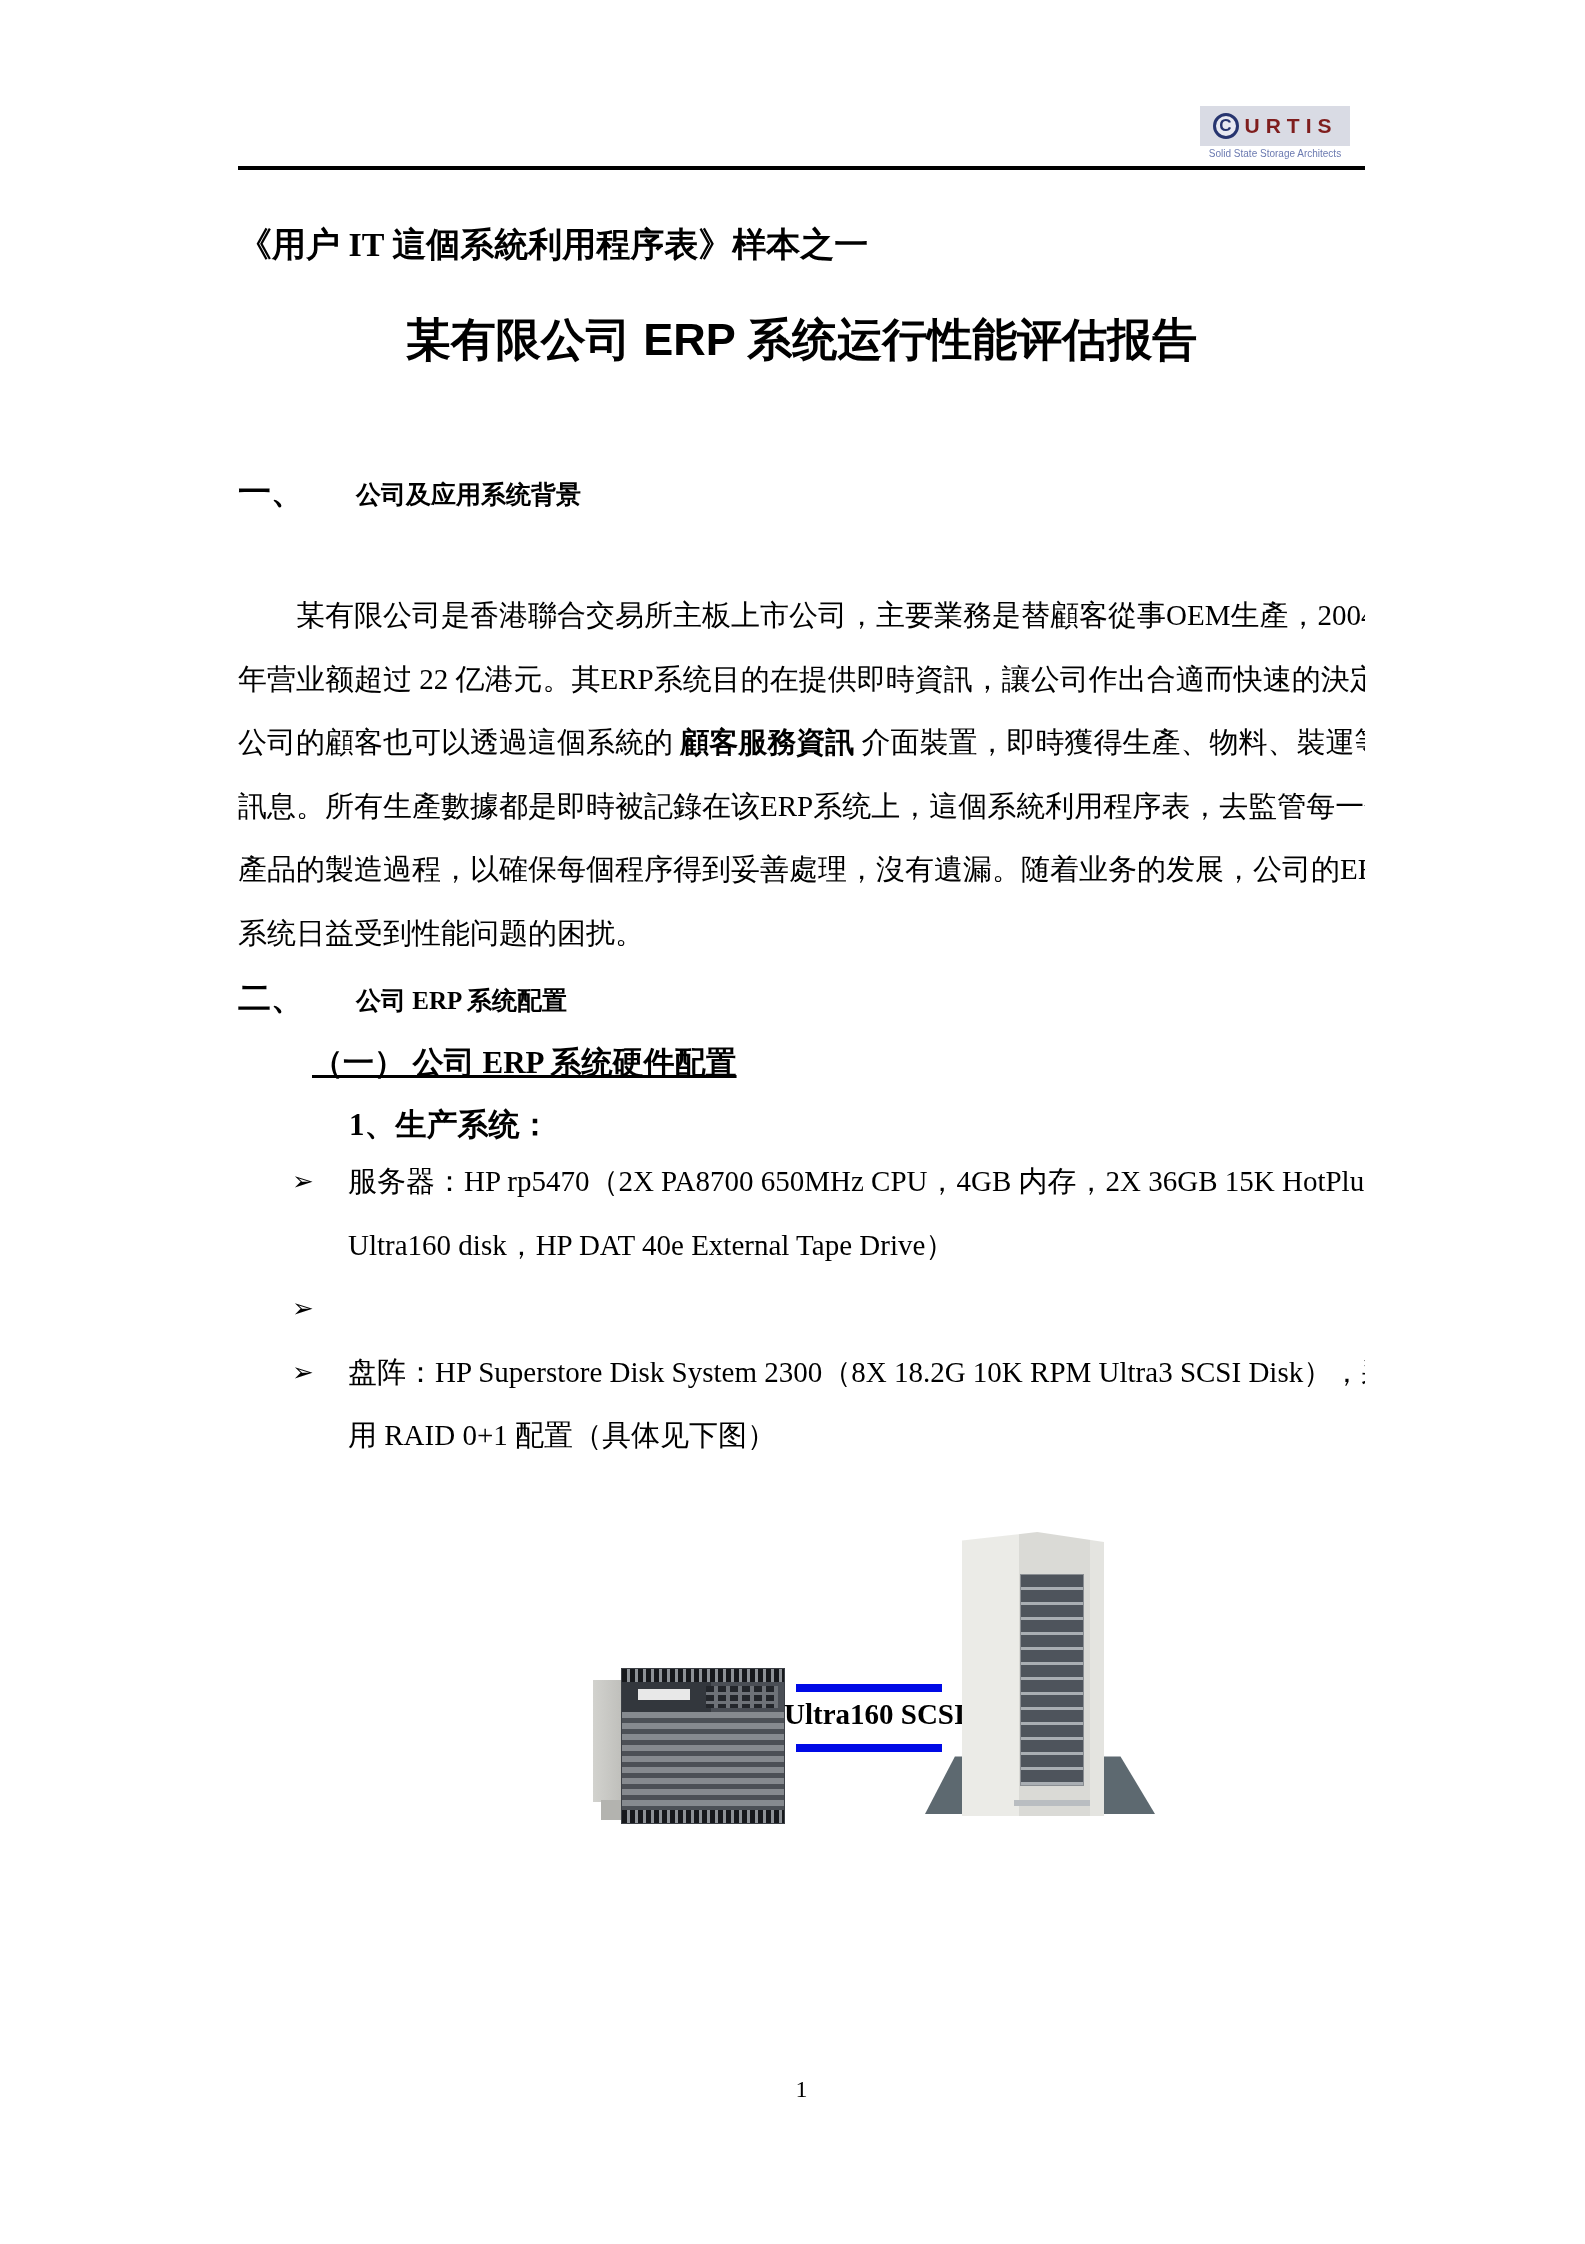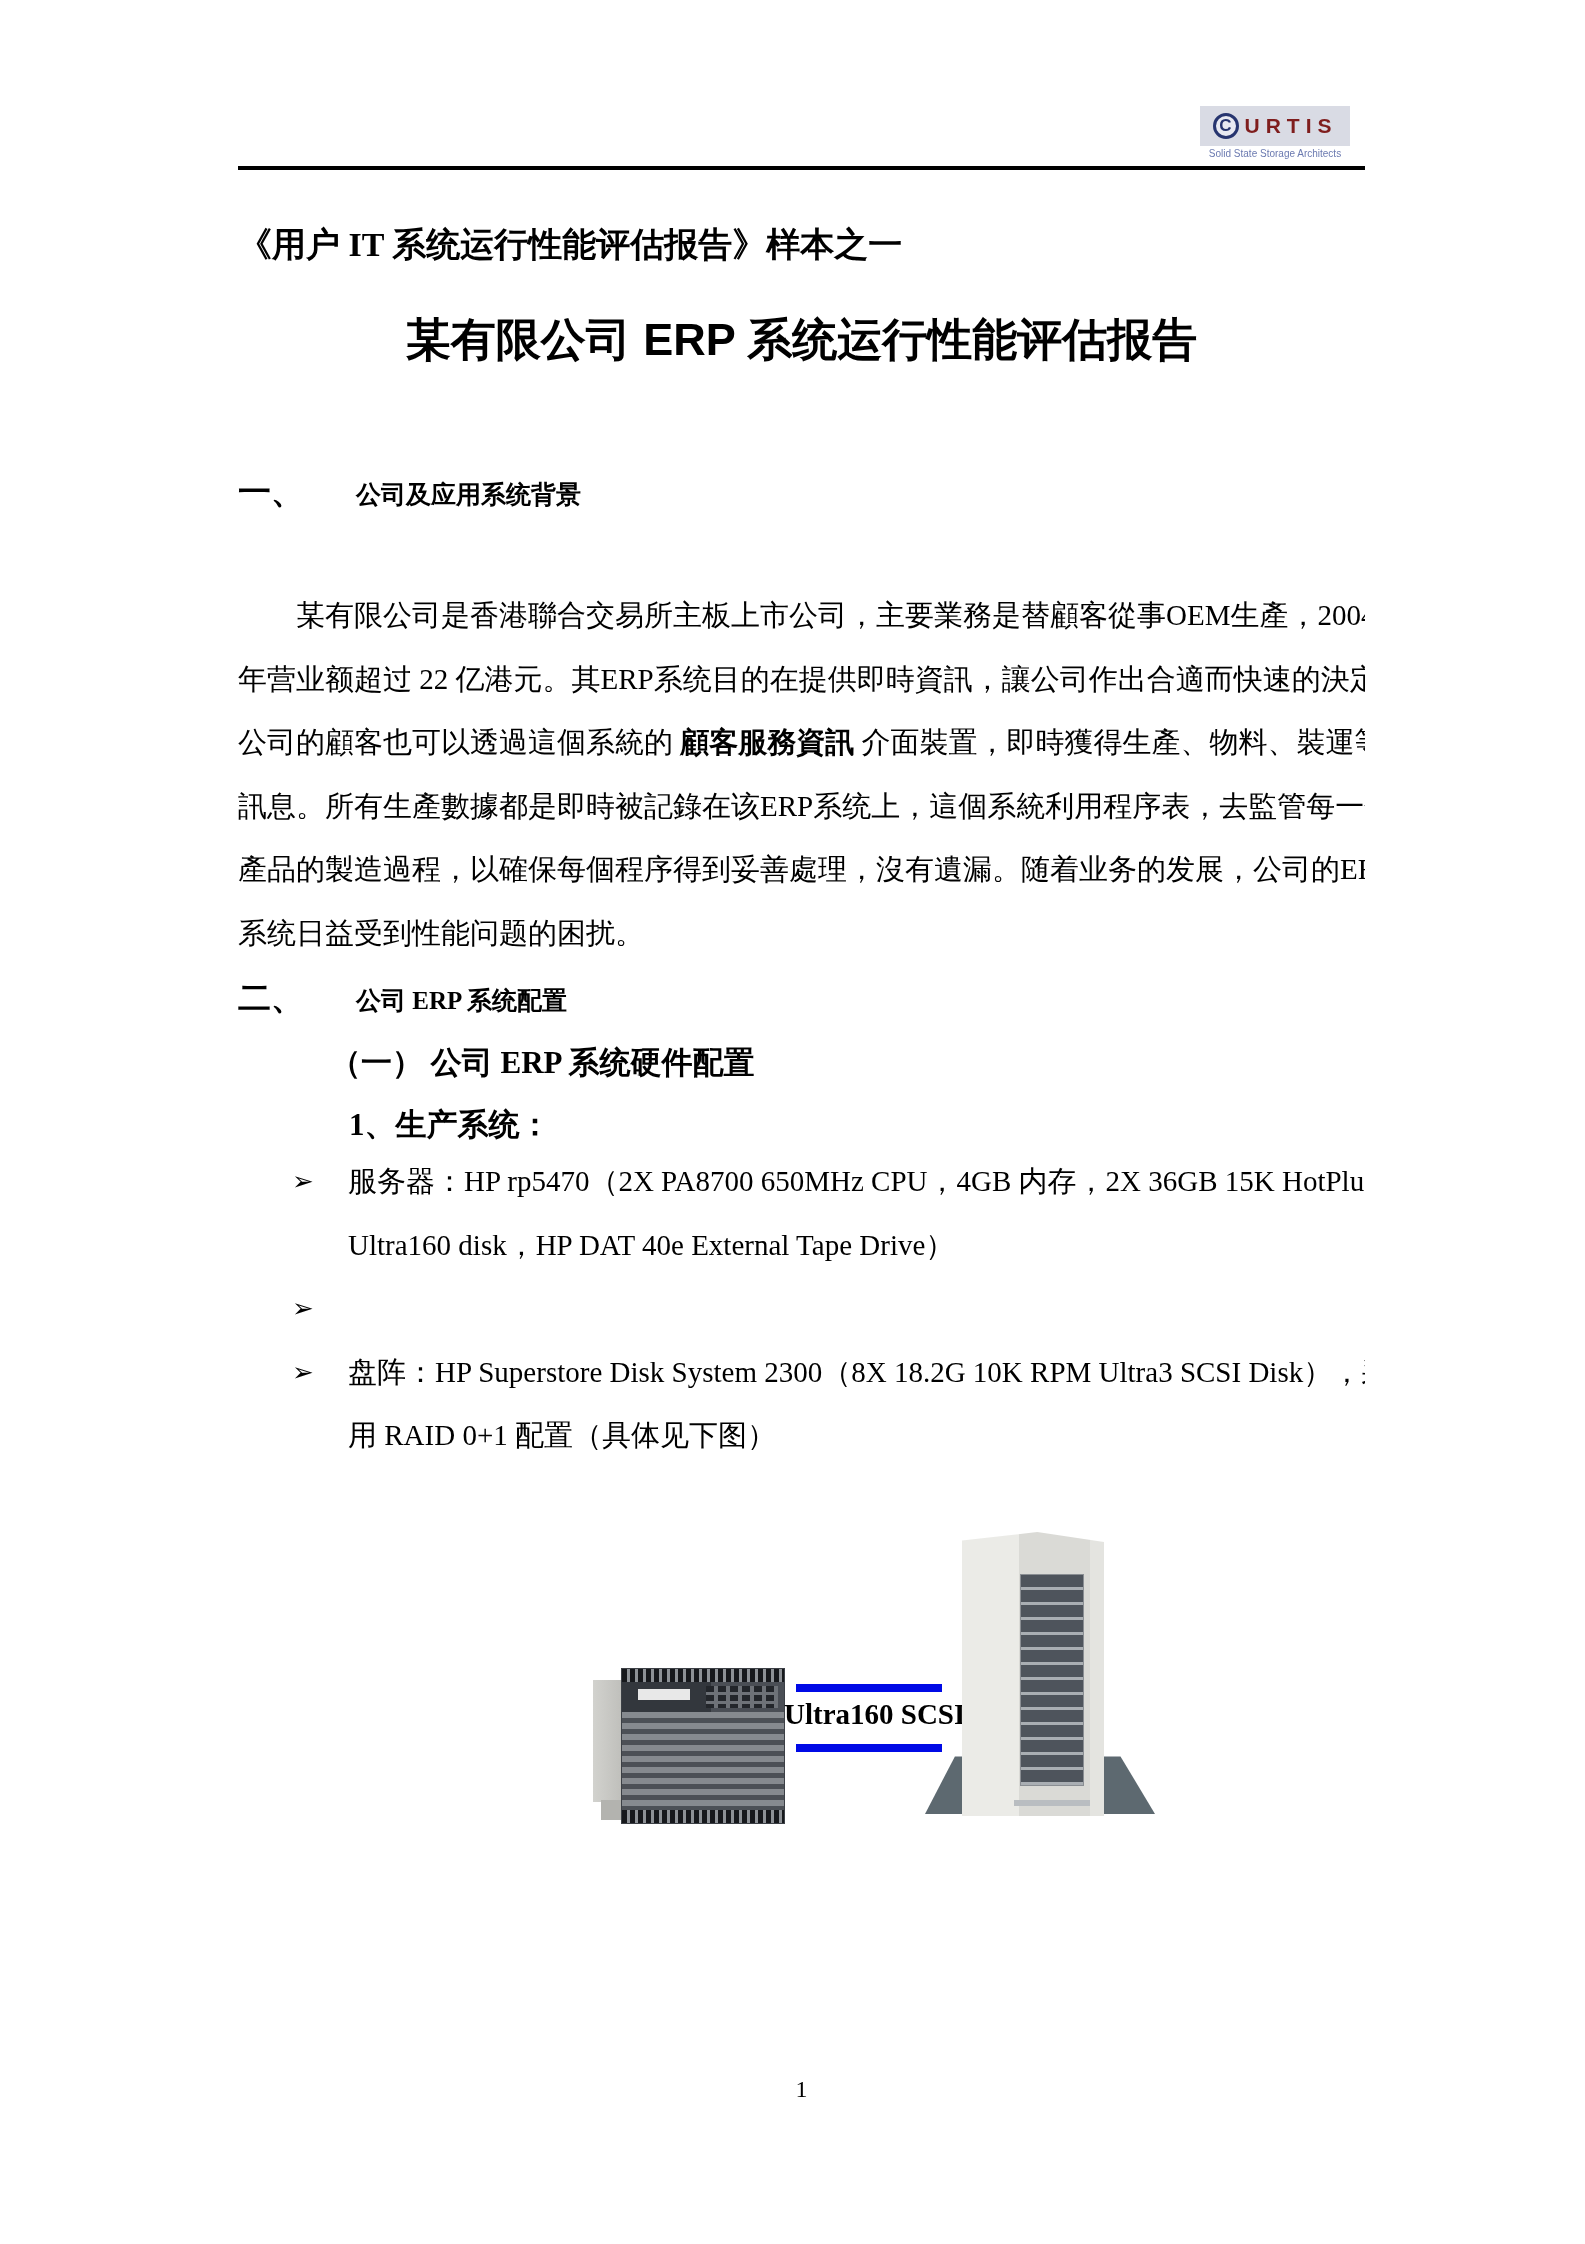--- a/index.html
+++ b/index.html
@@ -75,22 +75,22 @@
   }
 
   
   .h-row { position: absolute; left: 238px; width: 1127px; white-space: nowrap; }
   .h-num { display: inline-block; width: 118px; font-size: 33px; font-weight: bold; }
   .h-txt { font-size: 25px; font-weight: bold; }
   .sec1-h { top: 470px; }
   .sec2-h { top: 976px; }
 
   .sub-h {
-    position: absolute; left: 330px; top: 1042px;
-    font-size: 31px; font-weight: bold; white-space: nowrap;
+    position: absolute; left: 312px; top: 1042px;
+    font-size: 31px; font-weight: bold; white-space: nowrap; text-decoration: underline;
   }
   .item-h {
     position: absolute; left: 349px; top: 1104px;
     font-size: 31px; font-weight: bold; white-space: nowrap;
   }
 
   
   .para {
     position: absolute;
     left: 238px; top: 584px;
@@ -206,21 +206,21 @@
 
 <div class="page">
 
   <div class="logo-box">
     <span class="logo-circle">C</span>
     <span class="logo-text">URTIS</span>
   </div>
   <div class="logo-tagline">Solid State Storage Architects</div>
   <div class="header-rule"></div>
 
-  <div class="series-title">《用户 IT 系统运行性能评估报告》样本之一</div>
+  <div class="series-title">《用户 IT 這個系統利用程序表》样本之一</div>
   <div class="main-title">某有限公司 ERP 系统运行性能评估报告</div>
 
   <div class="h-row sec1-h">
     <span class="h-num">一、</span><span class="h-txt">公司及应用系统背景</span>
   </div>
 
   <div class="para">
     <div class="pline first">某有限公司是香港聯合交易所主板上市公司，主要業務是替顧客從事OEM生產，2004</div>
     <div class="pline">年营业额超过 22 亿港元。其ERP系统目的在提供即時資訊，讓公司作出合適而快速的決定。</div>
     <div class="pline"><span>公司的顧客也可以透過這個系統的 </span><span class="bold-inline">顧客服務資訊</span><span> 介面裝置，即時獲得生產、物料、裝運等</span></div>

